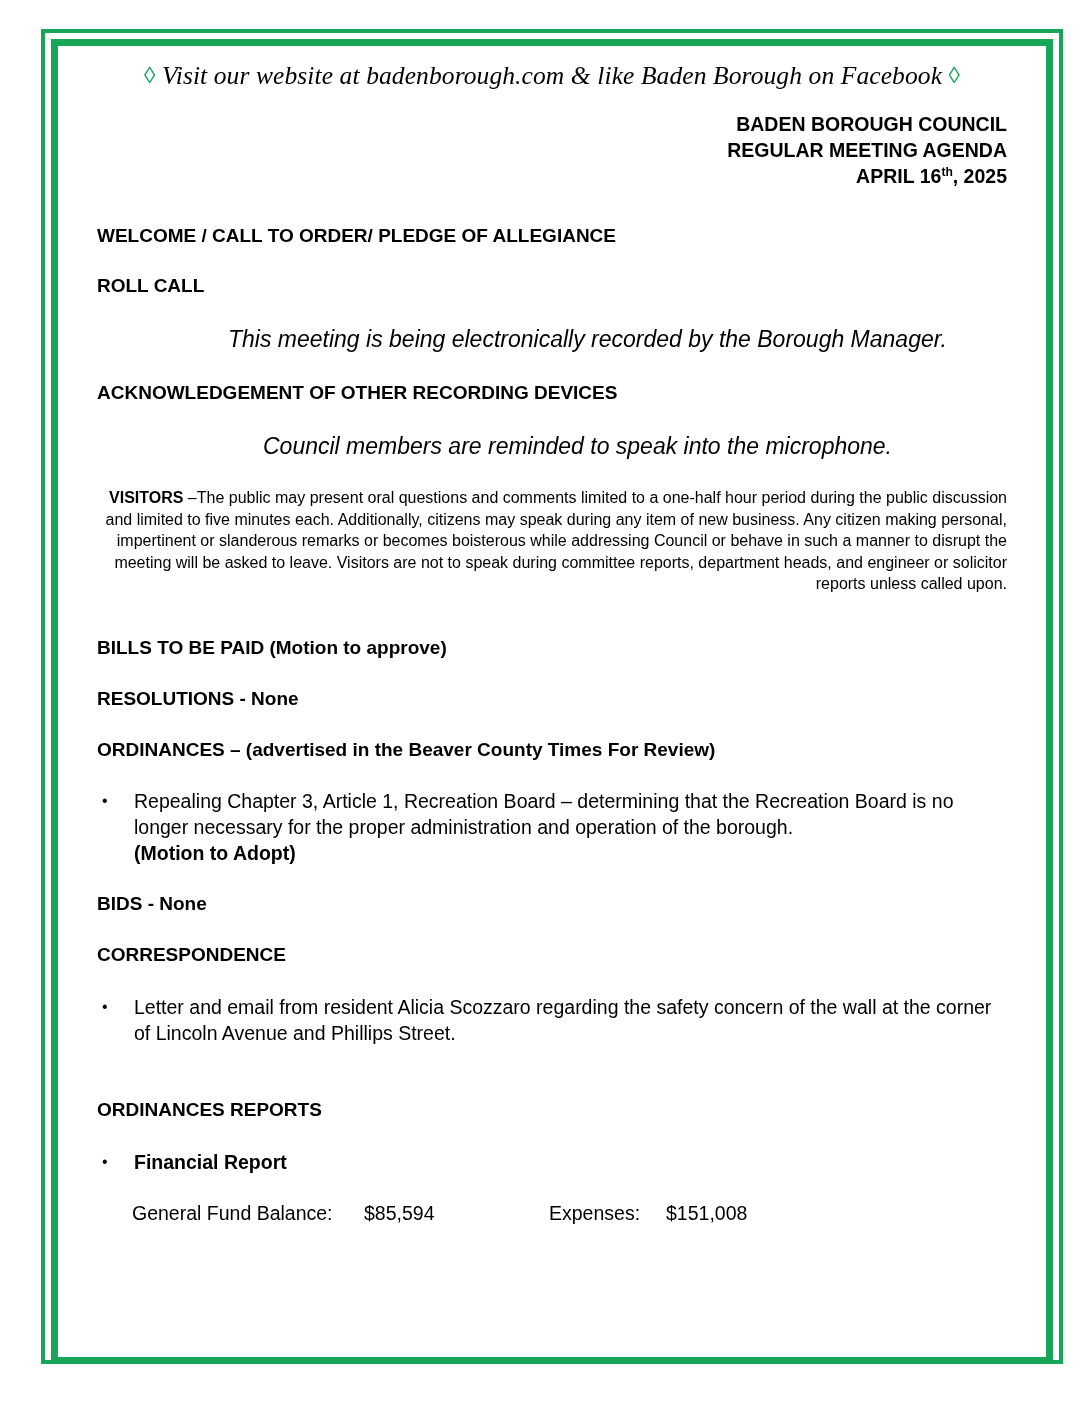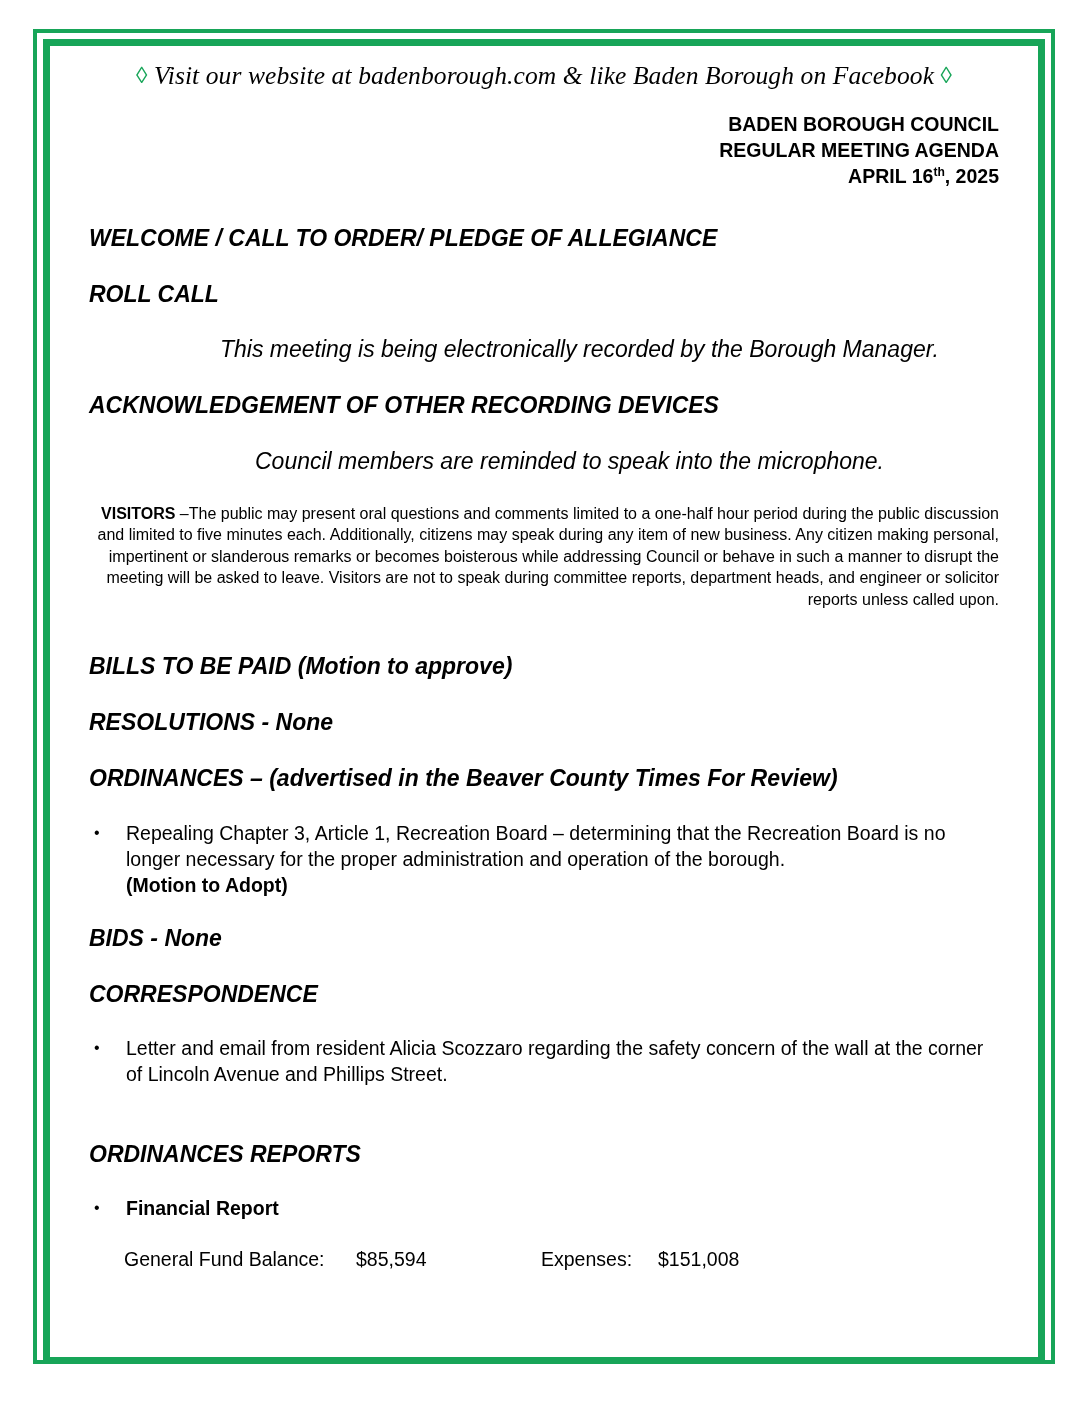--- a/index.html
+++ b/index.html
@@ -32,21 +32,21 @@
     top: 39px;
     width: 1002px;
     height: 1325px;
     border: 7px solid #17a558;
     box-sizing: border-box;
   }
 
   
   .sheet {
     position: absolute;
-    left: 0;
+    left: 8px;
     top: 0;
     width: 952px;
     height: 1408px;
     padding-left: 36px;
   }
   .content {
     position: absolute;
     left: 89px;
     top: 60px;
     width: 910px;
@@ -79,24 +79,23 @@
     margin: 0 0 34px 0;
   }
   .title-block sup {
     font-size: 0.62em;
     vertical-align: super;
     line-height: 0;
   }
 
   
   .line {
-    font-size: 23px;
+    font-size: 19px;
     line-height: 1.30;
     margin: 0 0 26px 0;
-    font-style: italic;
   }
   .b { font-weight: bold; }
   .ital {
     font-style: italic;
     font-size: 23px;
     line-height: 1.30;
   }
   .indent-note {
     margin: 0 0 26px 0;
     padding-left: 131px;

